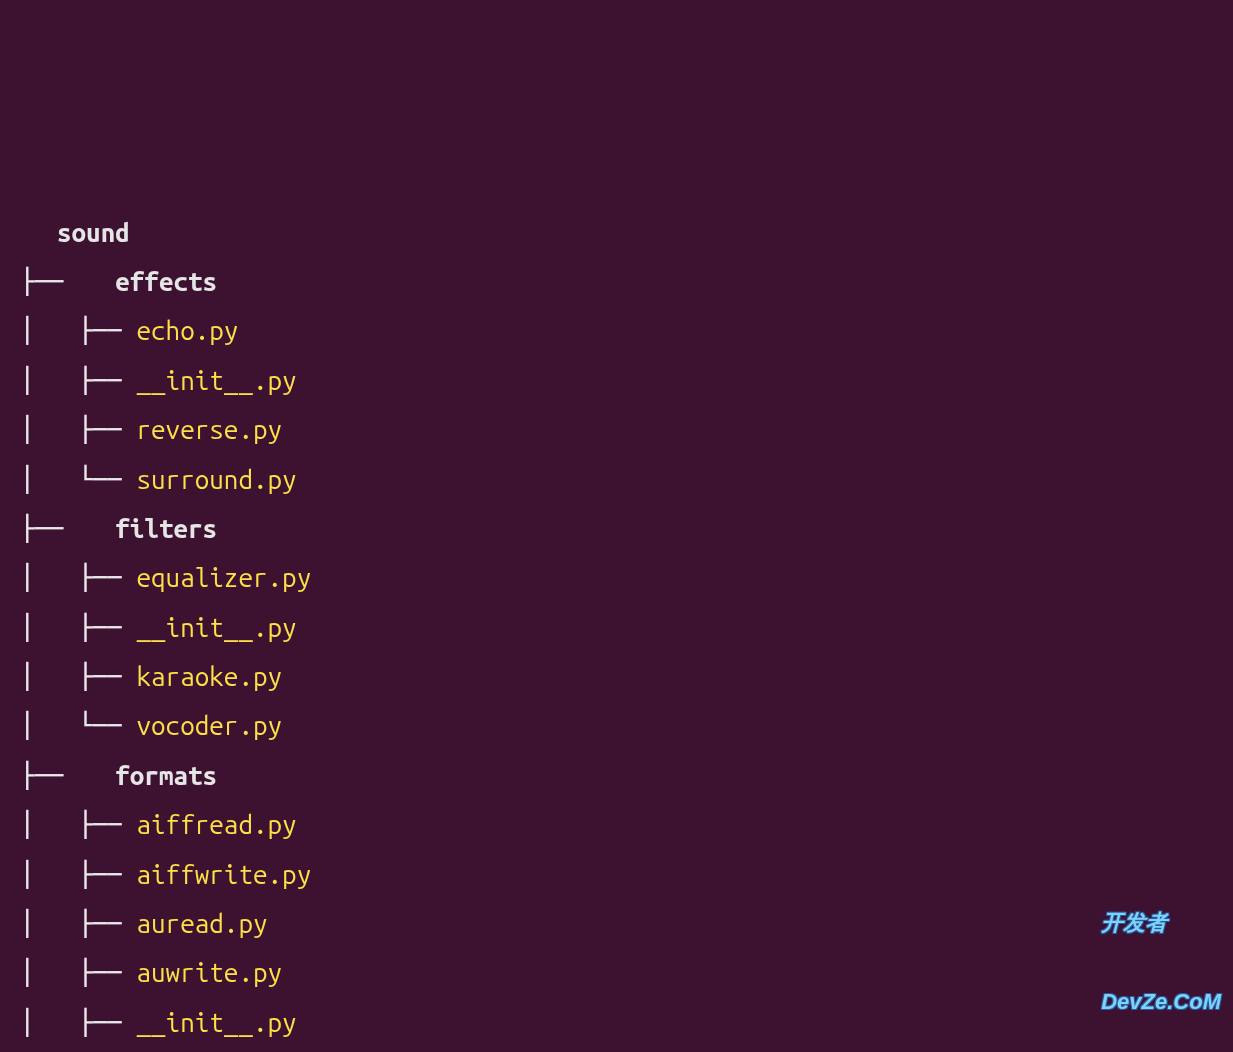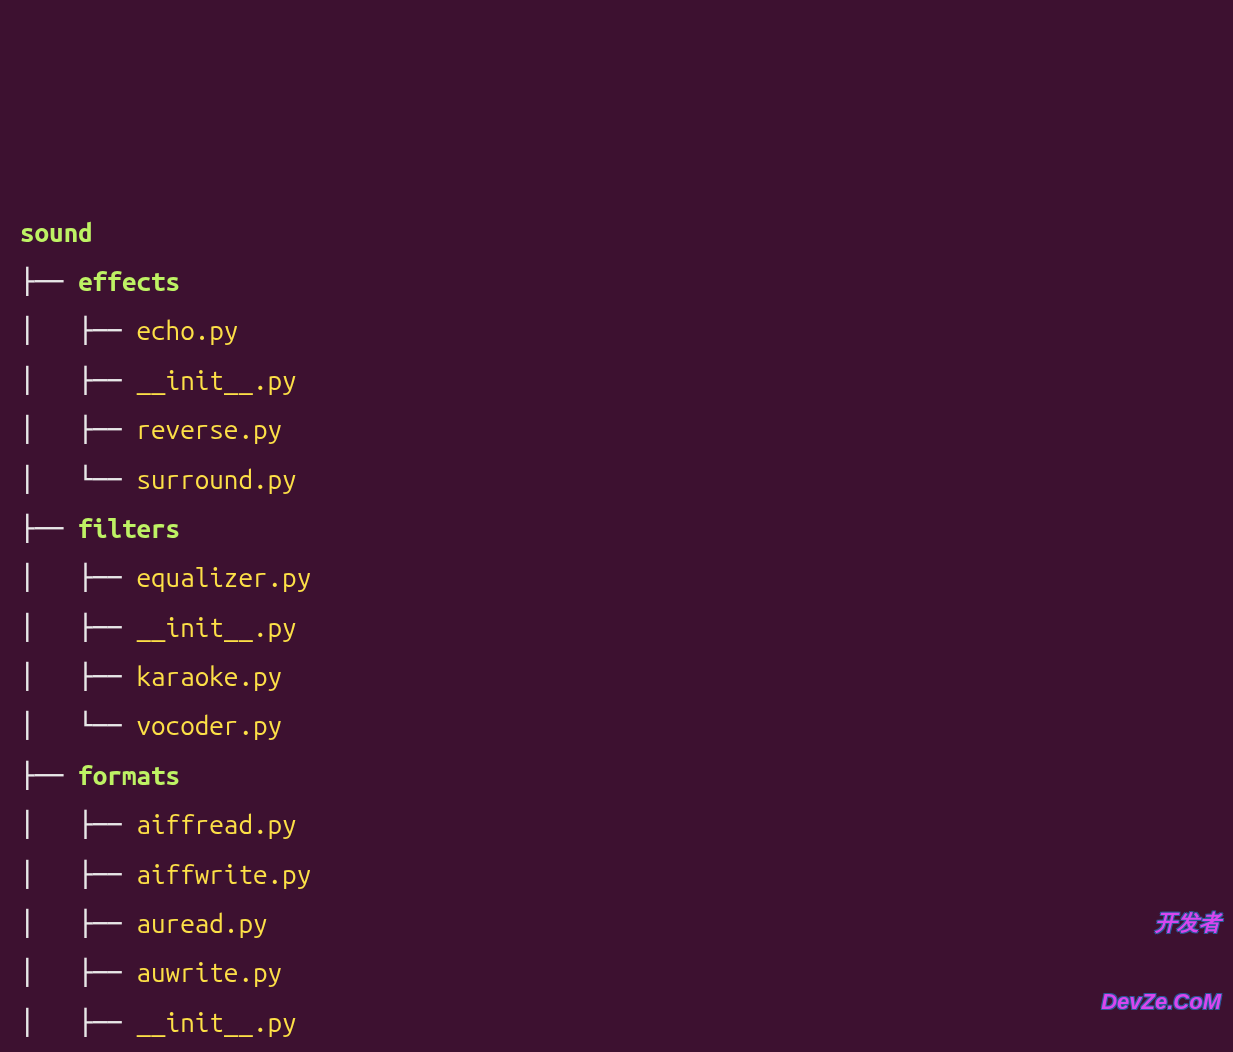--- a/index.html
+++ b/index.html
@@ -13,39 +13,40 @@
       font-size: 26px;
       line-height: 1.9;
       color: #e8e8e8;
       padding: 10px 20px;
       width: 1233px;
       height: 1052px;
       position: relative;
       white-space: pre;
     }
     .dir {
-      color: #bef264;
+      color: #e5e5e5;
       font-weight: bold;
+      margin-left: 37px;
     }
     .file {
       color: #fde047;
     }
     .branch {
       color: #e8e8e8;
     }
     .watermark {
       position: absolute;
       right: 12px;
       bottom: 10px;
       font-family: Arial, sans-serif;
       font-size: 22px;
       font-weight: bold;
       font-style: italic;
-      color: #d946ef;
-      text-align: right;
+      color: #7dd3fc;
+      text-align: left;
       line-height: 1.2;
       text-shadow: 1px 1px 0 #2a5a9a, -1px -1px 0 #2a5a9a, 1px -1px 0 #2a5a9a, -1px 1px 0 #2a5a9a;
     }
   </style>
 </head>
 <body>
 
 
 
 <div id="tree-output"><div><span class="dir">sound</span></div><div><span class="branch">├── </span><span class="dir">effects</span></div><div><span class="branch">│   ├── </span><span class="file">echo.py</span></div><div><span class="branch">│   ├── </span><span class="file">__init__.py</span></div><div><span class="branch">│   ├── </span><span class="file">reverse.py</span></div><div><span class="branch">│   └── </span><span class="file">surround.py</span></div><div><span class="branch">├── </span><span class="dir">filters</span></div><div><span class="branch">│   ├── </span><span class="file">equalizer.py</span></div><div><span class="branch">│   ├── </span><span class="file">__init__.py</span></div><div><span class="branch">│   ├── </span><span class="file">karaoke.py</span></div><div><span class="branch">│   └── </span><span class="file">vocoder.py</span></div><div><span class="branch">├── </span><span class="dir">formats</span></div><div><span class="branch">│   ├── </span><span class="file">aiffread.py</span></div><div><span class="branch">│   ├── </span><span class="file">aiffwrite.py</span></div><div><span class="branch">│   ├── </span><span class="file">auread.py</span></div><div><span class="branch">│   ├── </span><span class="file">auwrite.py</span></div><div><span class="branch">│   ├── </span><span class="file">__init__.py</span></div><div></div></div>

